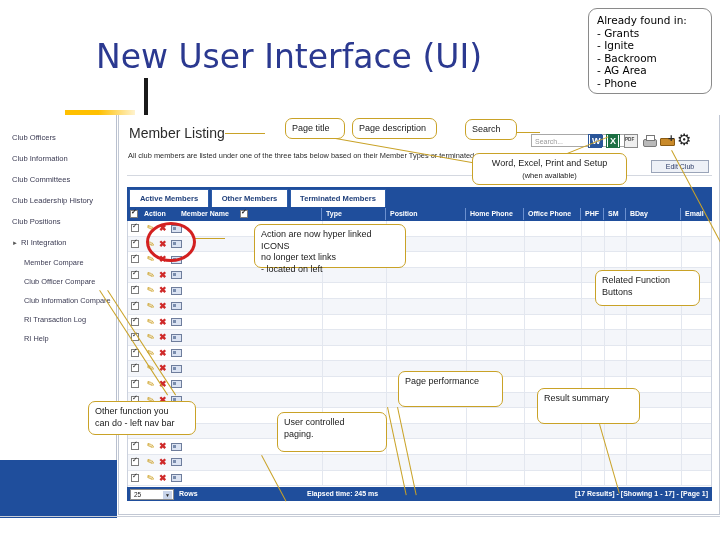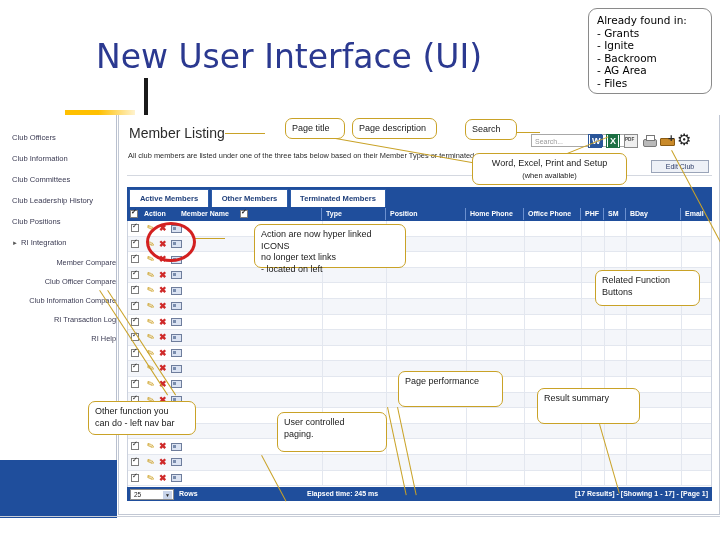--- a/index.html
+++ b/index.html
@@ -48,21 +48,21 @@
   
   #left-nav {
     position:absolute; left:0px; top:0px; width:117px; height:400px;
     background:#ffffff; border-right:1px solid #b9c0cf;
     padding:12px 0 0 8px;
   }
   .nav-item {
     font-size:7.6px; color:#3a3a52; padding:0 0 0 4px; height:21px;
     line-height:21px; white-space:nowrap;
   }
-  .nav-sub { padding-left:16px; font-size:7.4px; height:19px; line-height:19px;text-align:right; }
+  .nav-sub { padding-left:16px; font-size:7.4px; height:19px; line-height:19px; }
   .nav-arrow { font-size:6px; color:#555; margin-right:3px; }
   #nav-blue-band {
     position:absolute; left:0; top:345px; width:117px; height:58px;
     background:#1f4e9c;
   }
 
   
   #content {
     position:absolute; left:118px; top:0px; width:602px; height:400px;
     background:#ffffff; border:1px solid #c2c8d4; border-top:none;
@@ -197,21 +197,21 @@
 </div>
 
 <div id="slide-title">New User Interface (UI)</div>
 
 <div id="found-note">
   <div>Already found in:</div>
   <div>- Grants</div>
   <div>- Ignite</div>
   <div>- Backroom</div>
   <div>- AG Area</div>
-  <div>- Files</div>
+  <div>- Phone</div>
 </div>
 
 <div id="app-shot">
  <div id="app-inner">
 
   <div id="left-nav">
     <div class="nav-item"><span>Club Officers</span></div>
     <div class="nav-item"><span>Club Information</span></div>
     <div class="nav-item"><span>Club Committees</span></div>
     <div class="nav-item"><span>Club Leadership History</span></div>

